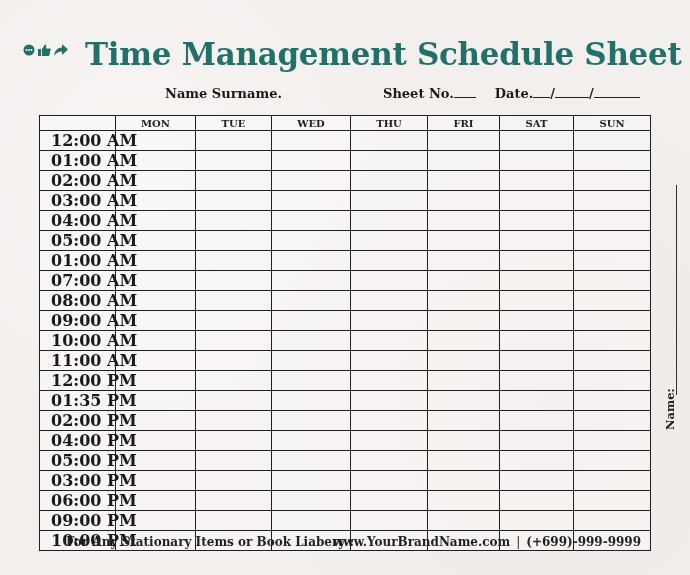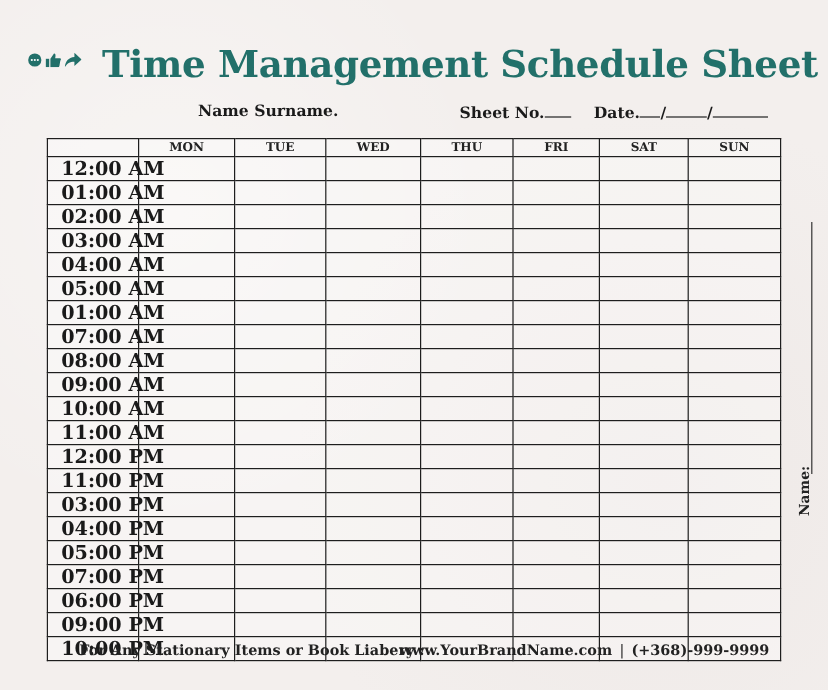--- a/index.html
+++ b/index.html
@@ -230,61 +230,61 @@
         <td class="time">12:00 PM</td>
         <td class="cell"></td>
         <td class="cell"></td>
         <td class="cell"></td>
         <td class="cell"></td>
         <td class="cell"></td>
         <td class="cell"></td>
         <td class="cell"></td>
       </tr>
       <tr>
-        <td class="time">11:00 PM</td>
+        <td class="time">01:35 PM</td>
+        <td class="cell"></td>
+        <td class="cell"></td>
+        <td class="cell"></td>
+        <td class="cell"></td>
+        <td class="cell"></td>
+        <td class="cell"></td>
+        <td class="cell"></td>
+      </tr>
+      <tr>
+        <td class="time">02:00 PM</td>
+        <td class="cell"></td>
+        <td class="cell"></td>
+        <td class="cell"></td>
+        <td class="cell"></td>
+        <td class="cell"></td>
+        <td class="cell"></td>
+        <td class="cell"></td>
+      </tr>
+      <tr>
+        <td class="time">04:00 PM</td>
+        <td class="cell"></td>
+        <td class="cell"></td>
+        <td class="cell"></td>
+        <td class="cell"></td>
+        <td class="cell"></td>
+        <td class="cell"></td>
+        <td class="cell"></td>
+      </tr>
+      <tr>
+        <td class="time">05:00 PM</td>
         <td class="cell"></td>
         <td class="cell"></td>
         <td class="cell"></td>
         <td class="cell"></td>
         <td class="cell"></td>
         <td class="cell"></td>
         <td class="cell"></td>
       </tr>
       <tr>
         <td class="time">03:00 PM</td>
-        <td class="cell"></td>
-        <td class="cell"></td>
-        <td class="cell"></td>
-        <td class="cell"></td>
-        <td class="cell"></td>
-        <td class="cell"></td>
-        <td class="cell"></td>
-      </tr>
-      <tr>
-        <td class="time">04:00 PM</td>
-        <td class="cell"></td>
-        <td class="cell"></td>
-        <td class="cell"></td>
-        <td class="cell"></td>
-        <td class="cell"></td>
-        <td class="cell"></td>
-        <td class="cell"></td>
-      </tr>
-      <tr>
-        <td class="time">05:00 PM</td>
-        <td class="cell"></td>
-        <td class="cell"></td>
-        <td class="cell"></td>
-        <td class="cell"></td>
-        <td class="cell"></td>
-        <td class="cell"></td>
-        <td class="cell"></td>
-      </tr>
-      <tr>
-        <td class="time">07:00 PM</td>
         <td class="cell"></td>
         <td class="cell"></td>
         <td class="cell"></td>
         <td class="cell"></td>
         <td class="cell"></td>
         <td class="cell"></td>
         <td class="cell"></td>
       </tr>
       <tr>
         <td class="time">06:00 PM</td>
@@ -317,14 +317,14 @@
         <td class="cell"></td>
       </tr>
     </tbody>
 </table>
 
 <div class="vert-line"></div>
 <div class="vert-name">Name:</div>
 
 <div class="footer footer-left">For Any Stationary Items or Book Liabery :</div>
 <div class="footer footer-right">
-  <span>www.YourBrandName.com</span><span class="sep">|</span><span>(+368)-999-9999</span>
+  <span>www.YourBrandName.com</span><span class="sep">|</span><span>(+699)-999-9999</span>
 </div>
 
 </body></html>

